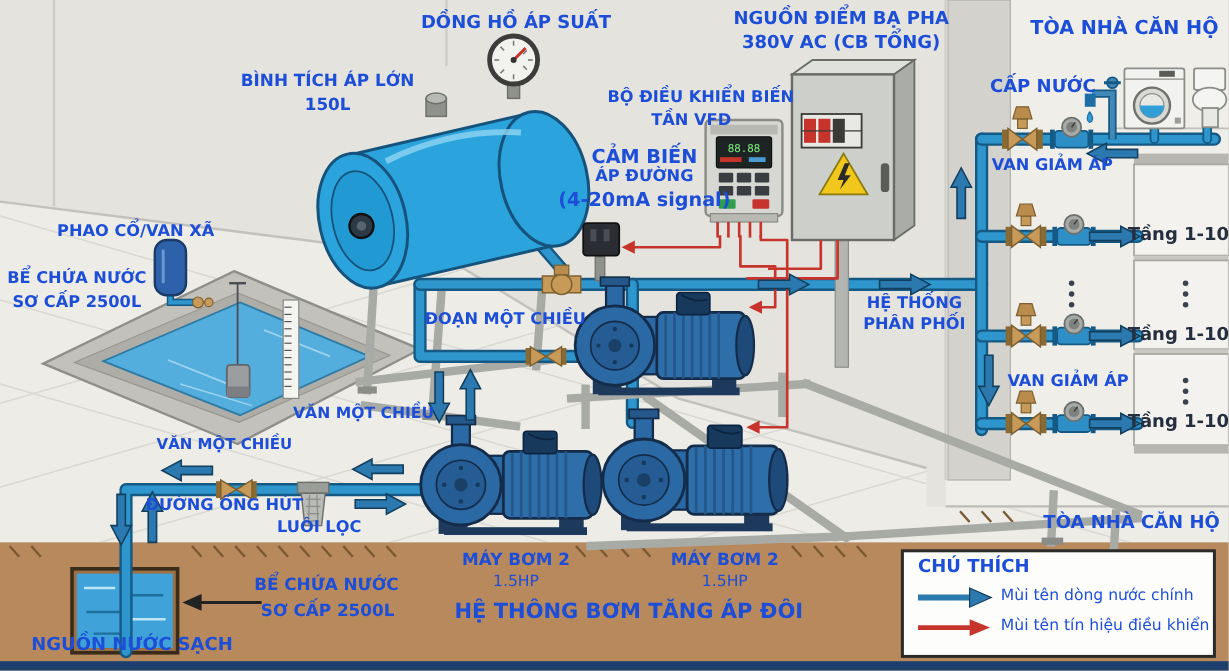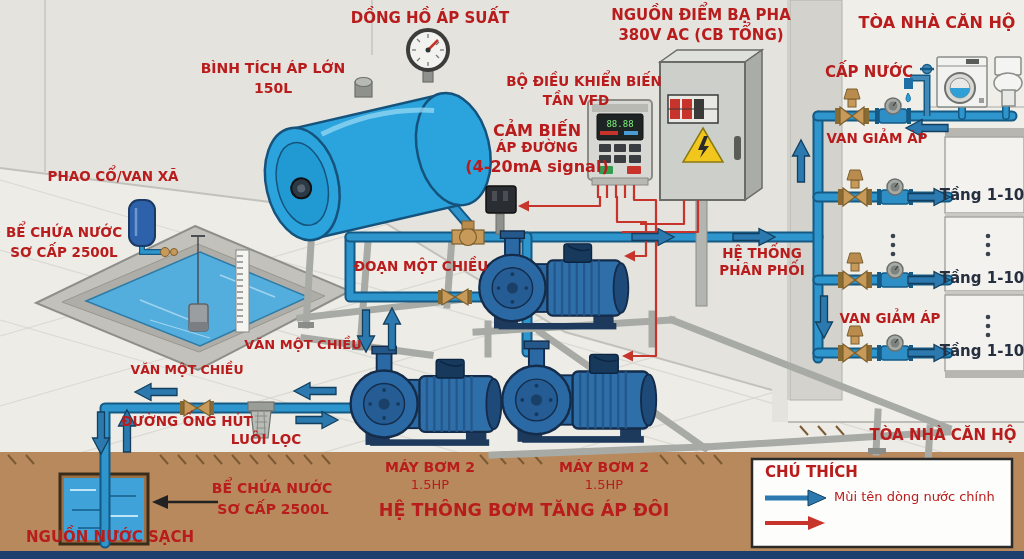--- a/index.html
+++ b/index.html
@@ -1,19 +1,19 @@
 <!DOCTYPE html>
 <html><head>
 <meta charset="utf-8">
 <style>
   html,body{margin:0;padding:0;background:#888;}
   #stage{position:relative;width:1024px;height:559px;overflow:hidden;background:#e4e3de;
          font-family:"DejaVu Sans","Liberation Sans",sans-serif;}
   #stage svg{position:absolute;left:0;top:0;}
-  .lbl{position:absolute;transform:translateX(-50%);font-weight:bold;color:#b91c1c;
+  .lbl{position:absolute;transform:translateX(-50%);font-weight:bold;color:#1d4ed8;
        white-space:nowrap;line-height:1.15;text-align:center;}
   .lbl.left{transform:none;text-align:left;}
   .pc{fill:none;stroke:#155a85;stroke-width:11;stroke-linejoin:round;stroke-linecap:round}
   .pf{fill:none;stroke:#2e96cc;stroke-width:7;stroke-linejoin:round;stroke-linecap:round}
   .pc2{fill:none;stroke:#155a85;stroke-width:8;stroke-linejoin:round;stroke-linecap:round}
   .pf2{fill:none;stroke:#2e96cc;stroke-width:5;stroke-linejoin:round;stroke-linecap:round}
   .rw{fill:none;stroke:#c7342c;stroke-width:2.2;stroke-linejoin:round}
   .rk{stroke:#a8aaa5;stroke-width:7;stroke-linecap:square;fill:none}
   .tile{stroke:#d9d8d2;stroke-width:1.2}
 </style>
@@ -461,33 +461,34 @@
 <div class="lbl" style="left:537px;top:140px;font-size:13.5px;">ÁP ĐƯỜNG</div>
 <div class="lbl" style="left:537px;top:158px;font-size:16px;font-weight:600;">(4-20mA signal)</div>
 <div class="lbl" style="left:869px;top:64px;font-size:15px;">CẤP NƯỚC</div>
 <div class="lbl" style="left:877px;top:131px;font-size:13.5px;">VAN GIẢM ÁP</div>
 <div class="lbl" style="left:982px;top:187px;font-size:15px;font-weight:600;color:#262f3f;">Tầng 1-10</div>
 <div class="lbl" style="left:982px;top:270px;font-size:15px;font-weight:600;color:#262f3f;">Tầng 1-10</div>
 <div class="lbl" style="left:982px;top:343px;font-size:15px;font-weight:600;color:#262f3f;">Tầng 1-10</div>
 <div class="lbl" style="left:762px;top:246px;font-size:13.5px;">HỆ THỐNG</div>
 <div class="lbl" style="left:762px;top:263px;font-size:13.5px;">PHÂN PHỐI</div>
 <div class="lbl" style="left:890px;top:311px;font-size:13.5px;">VAN GIẢM ÁP</div>
-<div class="lbl" style="left:113px;top:169px;font-size:13.5px;">PHAO CỔ/VAN XÃ</div>
+<div class="lbl" style="left:113px;top:186px;font-size:13.5px;">PHAO CỔ/VAN XÃ</div>
 <div class="lbl" style="left:64px;top:225px;font-size:13.5px;">BỂ CHỨA NƯỚC</div>
 <div class="lbl" style="left:64px;top:245px;font-size:13.5px;">SƠ CẤP 2500L</div>
 <div class="lbl" style="left:421px;top:259px;font-size:13.5px;">ĐOẠN MỘT CHIỀU</div>
 <div class="lbl" style="left:303px;top:338px;font-size:13px;">VĂN MỘT CHIỀU</div>
 <div class="lbl" style="left:187px;top:363px;font-size:12.5px;">VĂN MỘT CHIỀU</div>
 <div class="lbl" style="left:187px;top:414px;font-size:13.5px;">ĐƯỜNG ỐNG HÚT</div>
 <div class="lbl" style="left:266px;top:432px;font-size:13.5px;">LUÔI LỌC</div>
 <div class="lbl" style="left:430px;top:459px;font-size:14px;">MÁY BƠM 2</div>
 <div class="lbl" style="left:430px;top:478px;font-size:13px;font-weight:500;">1.5HP</div>
 <div class="lbl" style="left:604px;top:459px;font-size:14px;">MÁY BƠM 2</div>
 <div class="lbl" style="left:604px;top:478px;font-size:13px;font-weight:500;">1.5HP</div>
 <div class="lbl" style="left:524px;top:500px;font-size:17.5px;">HỆ THÔNG BƠM TĂNG ÁP ĐÔI</div>
 <div class="lbl" style="left:272px;top:480px;font-size:14px;">BỂ CHỨA NƯỚC</div>
 <div class="lbl" style="left:273px;top:501px;font-size:14px;">SƠ CẤP 2500L</div>
 <div class="lbl" style="left:110px;top:529px;font-size:15px;">NGUỒN NƯỚC SẠCH</div>
 <div class="lbl" style="left:943px;top:427px;font-size:15px;">TÒA NHÀ CĂN HỘ</div>
 <div class="lbl left" style="left:765px;top:464px;font-size:15px;">CHÚ THÍCH</div>
 <div class="lbl left" style="left:834px;top:490px;font-size:13px;font-weight:500;">Mùi tên dòng nước chính</div>
+<div class="lbl left" style="left:834px;top:515px;font-size:13px;font-weight:500;">Mùi tên tín hiệu điều khiển</div>
 
 </div>
 
 </body></html>

